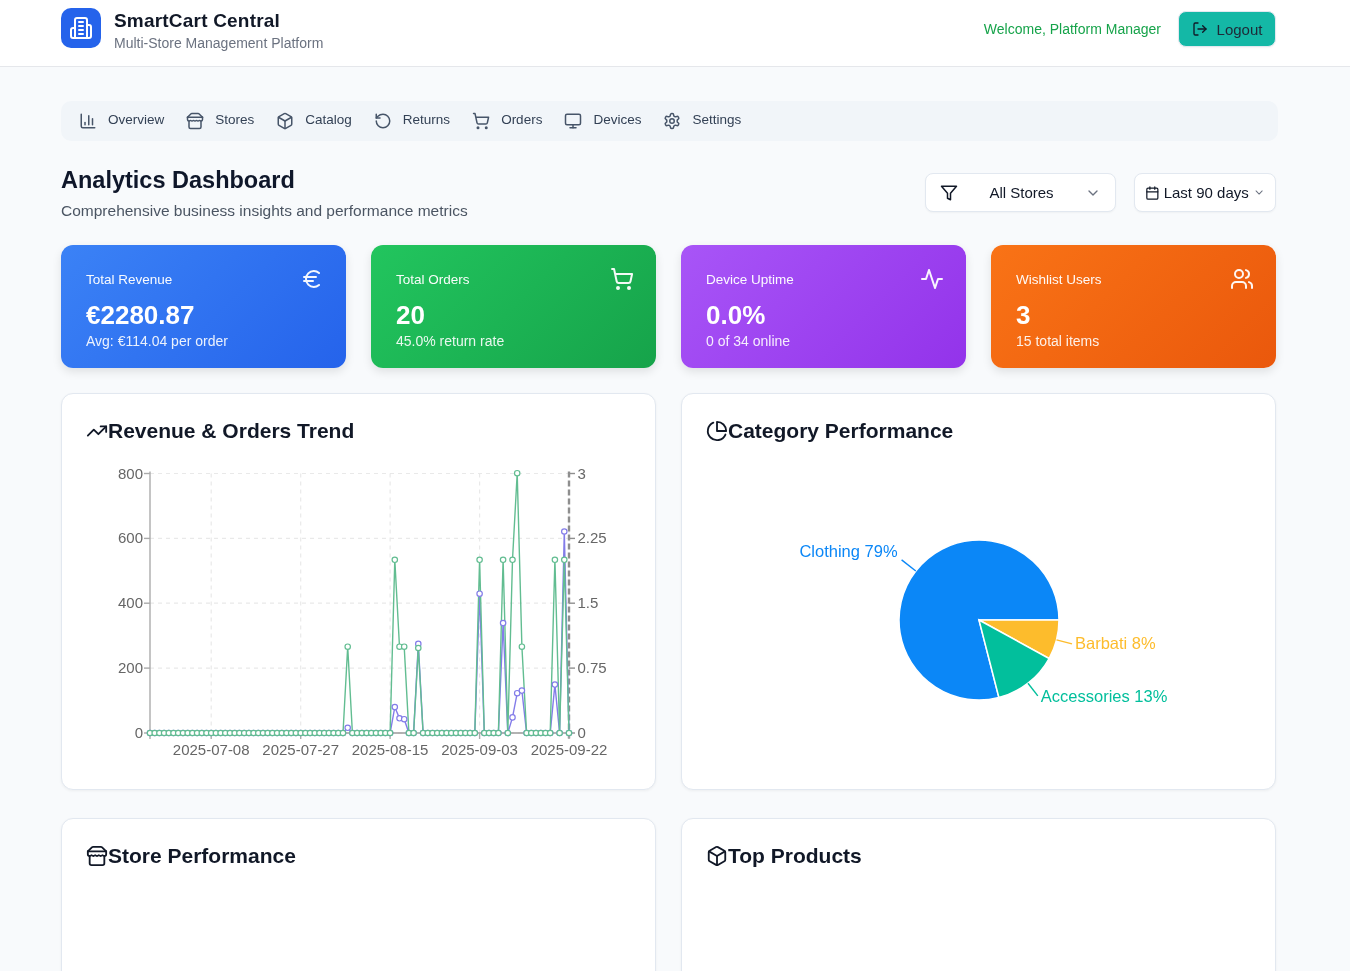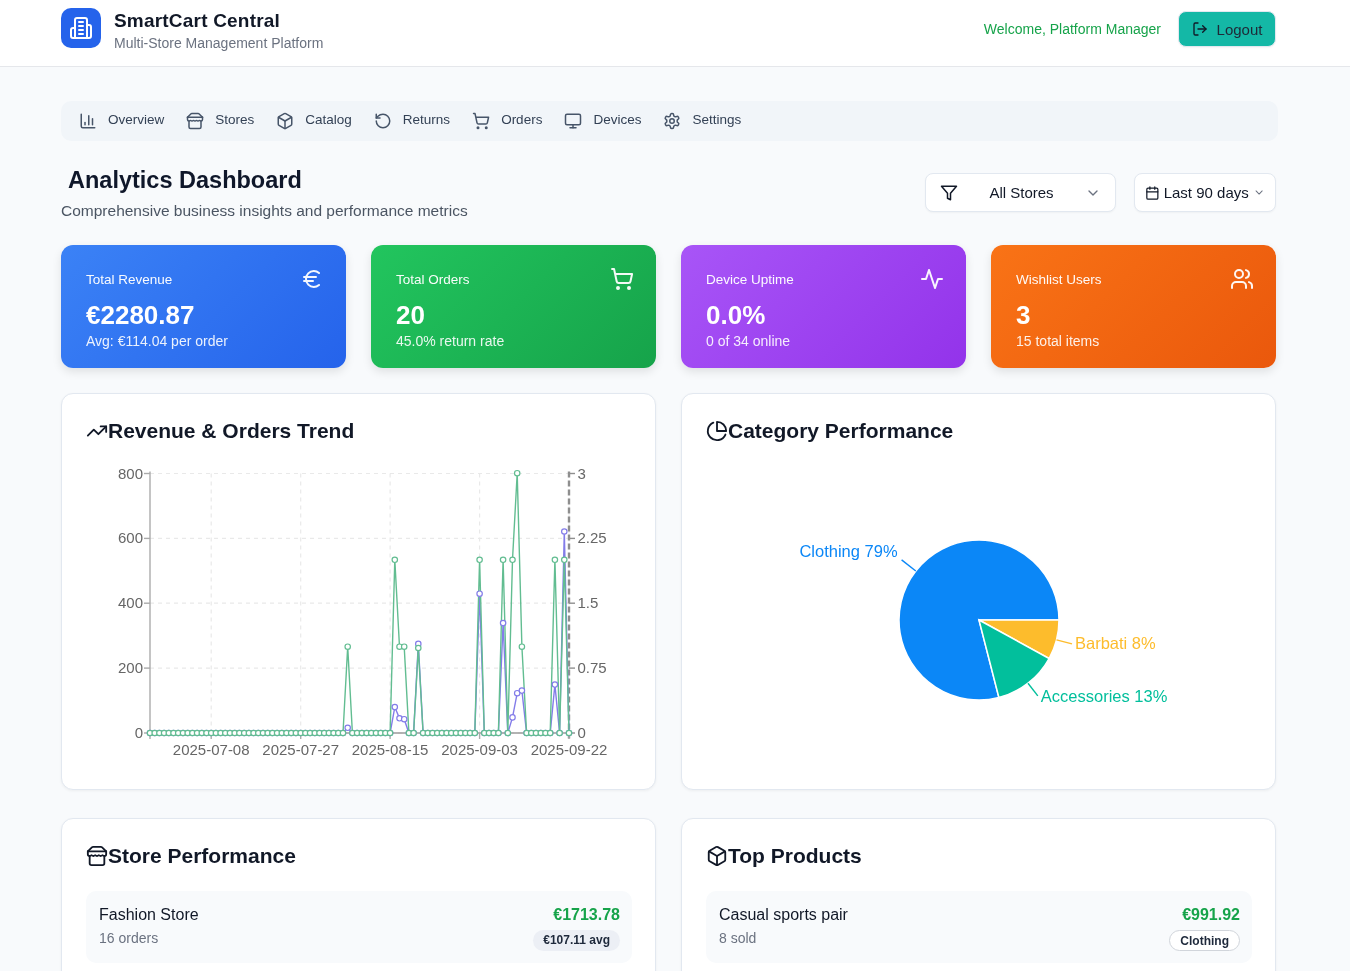--- a/index.html
+++ b/index.html
@@ -9,21 +9,21 @@
 .hdr { position:absolute; left:0; top:0; width:1350px; height:67px; background:#fff; border-bottom:1px solid #e5e7eb; }
 .logo { position:absolute; left:61px; top:8px; width:40px; height:40px; background:#2563eb; border-radius:10px; display:flex; align-items:center; justify-content:center; }
 .brand-t { position:absolute; left:114px; top:10px; font-size:19px; font-weight:bold; color:#111827; letter-spacing:0.2px; }
 .brand-s { position:absolute; left:114px; top:35px; font-size:14px; color:#6b7280; }
 .welcome { position:absolute; right:189px; top:21px; font-size:14px; color:#16a34a; }
 .logout { position:absolute; right:74px; top:11px; width:98px; height:36px; background:#14b8a6; border:1px solid #e2e8f0; border-radius:8px; display:flex; align-items:center; justify-content:center; gap:9px; font-size:15px; color:#1f2937; box-shadow:0 1px 2px rgba(0,0,0,0.04); }
 .wrap { position:absolute; left:61px; top:67px; width:1215px; }
 .nav { position:absolute; left:0; top:34px; width:1217px; height:40px; background:#f1f5f9; border-radius:10px; display:flex; align-items:center; padding-left:18px; gap:22px; }
 .nav-item { display:flex; align-items:flex-start; gap:11px; font-size:13.5px; color:#334155; }
 .nav-item svg { flex:0 0 auto; }
-.h1 { position:absolute; left:7px; top:100px; font-size:23.5px; font-weight:bold; color:#0f172a; }
+.h1 { position:absolute; left:0; top:100px; font-size:23.5px; font-weight:bold; color:#0f172a; }
 .h1sub { position:absolute; left:0; top:135px; font-size:15.5px; color:#4b5563; }
 .selbox { position:absolute; top:106px; height:39px; background:#fff; border:1px solid #e2e8f0; border-radius:8px; display:flex; align-items:center; box-shadow:0 1px 2px rgba(0,0,0,0.04); font-size:15px; color:#111827; white-space:nowrap; }
 .sel1 { left:864px; width:191px; padding:0 14px; justify-content:space-between; }
 .sel2 { left:1073px; width:142px; padding:0 10px; gap:4px; }
 .cards { position:absolute; left:0; top:178px; width:1301px; display:flex; gap:25px;text-align:center; }
 .scard { width:285px; height:123px; border-radius:12px; position:relative; color:#fff; box-shadow:0 4px 10px rgba(0,0,0,0.10); }
 .scard .t { position:absolute; left:25px; top:27px; font-size:13.5px; opacity:0.97; }
 .scard .v { position:absolute; left:25px; top:57px; font-size:26px; font-weight:bold; line-height:1; }
 .scard .s { position:absolute; left:25px; top:89px; font-size:14px; line-height:1; opacity:0.9; }
 .scard .ic { position:absolute; right:22px; top:22px; opacity:0.95; }
@@ -454,36 +454,24 @@
   <div class="botcard bc1">
     <div class="cc-h">
       <svg width="22" height="22" viewBox="0 0 24 24" fill="none" stroke="#111827" stroke-width="2" stroke-linecap="round" stroke-linejoin="round">
           <path d="m2 7 4.41-4.41A2 2 0 0 1 7.83 2h8.34a2 2 0 0 1 1.42.59L22 7"></path>
           <path d="M4 12v8a2 2 0 0 0 2 2h12a2 2 0 0 0 2-2v-8"></path>
           <path d="M2 7h20"></path>
           <path d="M22 7v3a2 2 0 0 1-2 2a2.7 2.7 0 0 1-1.59-.63.7.7 0 0 0-.82 0A2.7 2.7 0 0 1 16 12a2.7 2.7 0 0 1-1.59-.63.7.7 0 0 0-.82 0A2.7 2.7 0 0 1 12 12a2.7 2.7 0 0 1-1.59-.63.7.7 0 0 0-.82 0A2.7 2.7 0 0 1 8 12a2.7 2.7 0 0 1-1.59-.63.7.7 0 0 0-.82 0A2.7 2.7 0 0 1 4 12a2 2 0 0 1-2-2V7"></path>
         </svg>
       <span>Store Performance</span>
     </div>
-    <div class="brow">
-      <div class="n">Fashion Store</div>
-      <div class="o">16 orders</div>
-      <div class="amt">€1713.78</div>
-      <div class="pill pill-a">€107.11 avg</div>
-    </div>
   </div>
   <div class="botcard bc2">
     <div class="cc-h">
       <svg width="22" height="22" viewBox="0 0 24 24" fill="none" stroke="#111827" stroke-width="2" stroke-linecap="round" stroke-linejoin="round">
           <path d="M21 8a2 2 0 0 0-1-1.73l-7-4a2 2 0 0 0-2 0l-7 4A2 2 0 0 0 3 8v8a2 2 0 0 0 1 1.73l7 4a2 2 0 0 0 2 0l7-4A2 2 0 0 0 21 16Z"></path>
           <path d="m3.3 7 8.7 5 8.7-5"></path>
           <path d="M12 22V12"></path>
         </svg>
       <span>Top Products</span>
     </div>
-    <div class="brow">
-      <div class="n">Casual sports pair</div>
-      <div class="o">8 sold</div>
-      <div class="amt">€991.92</div>
-      <div class="pill pill-b">Clothing</div>
-    </div>
   </div>
 </div>
 
 </body></html>

